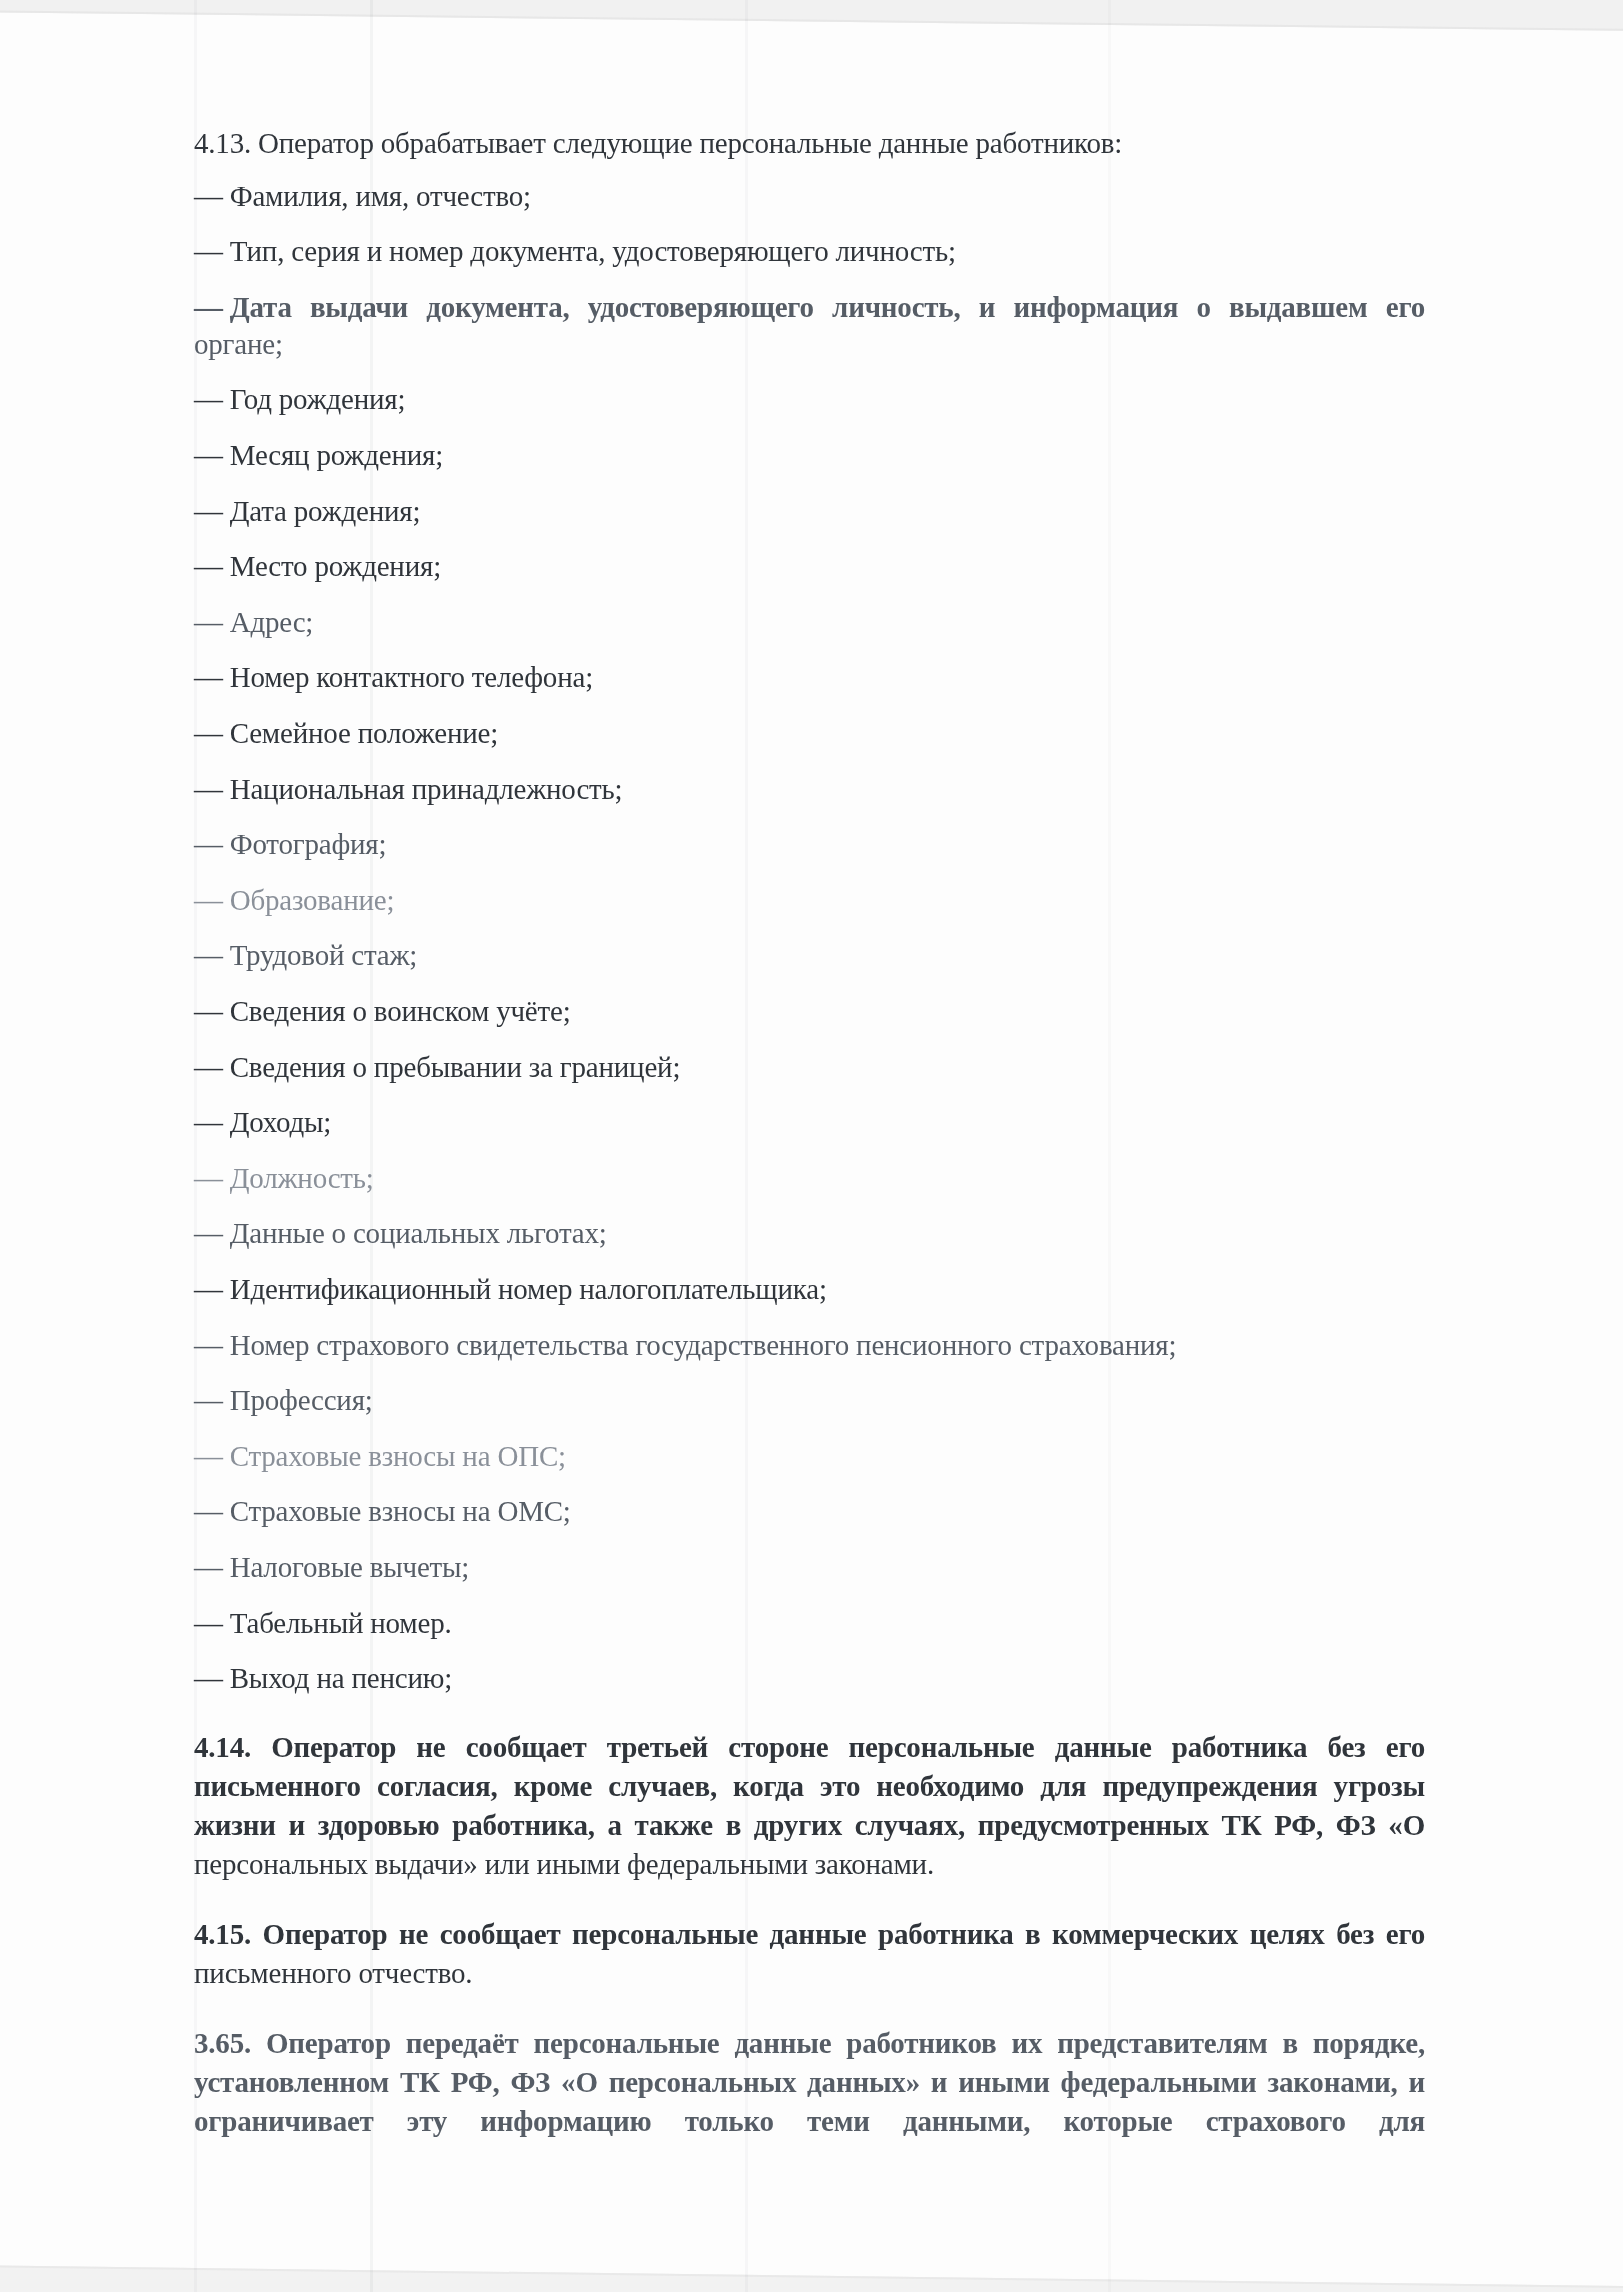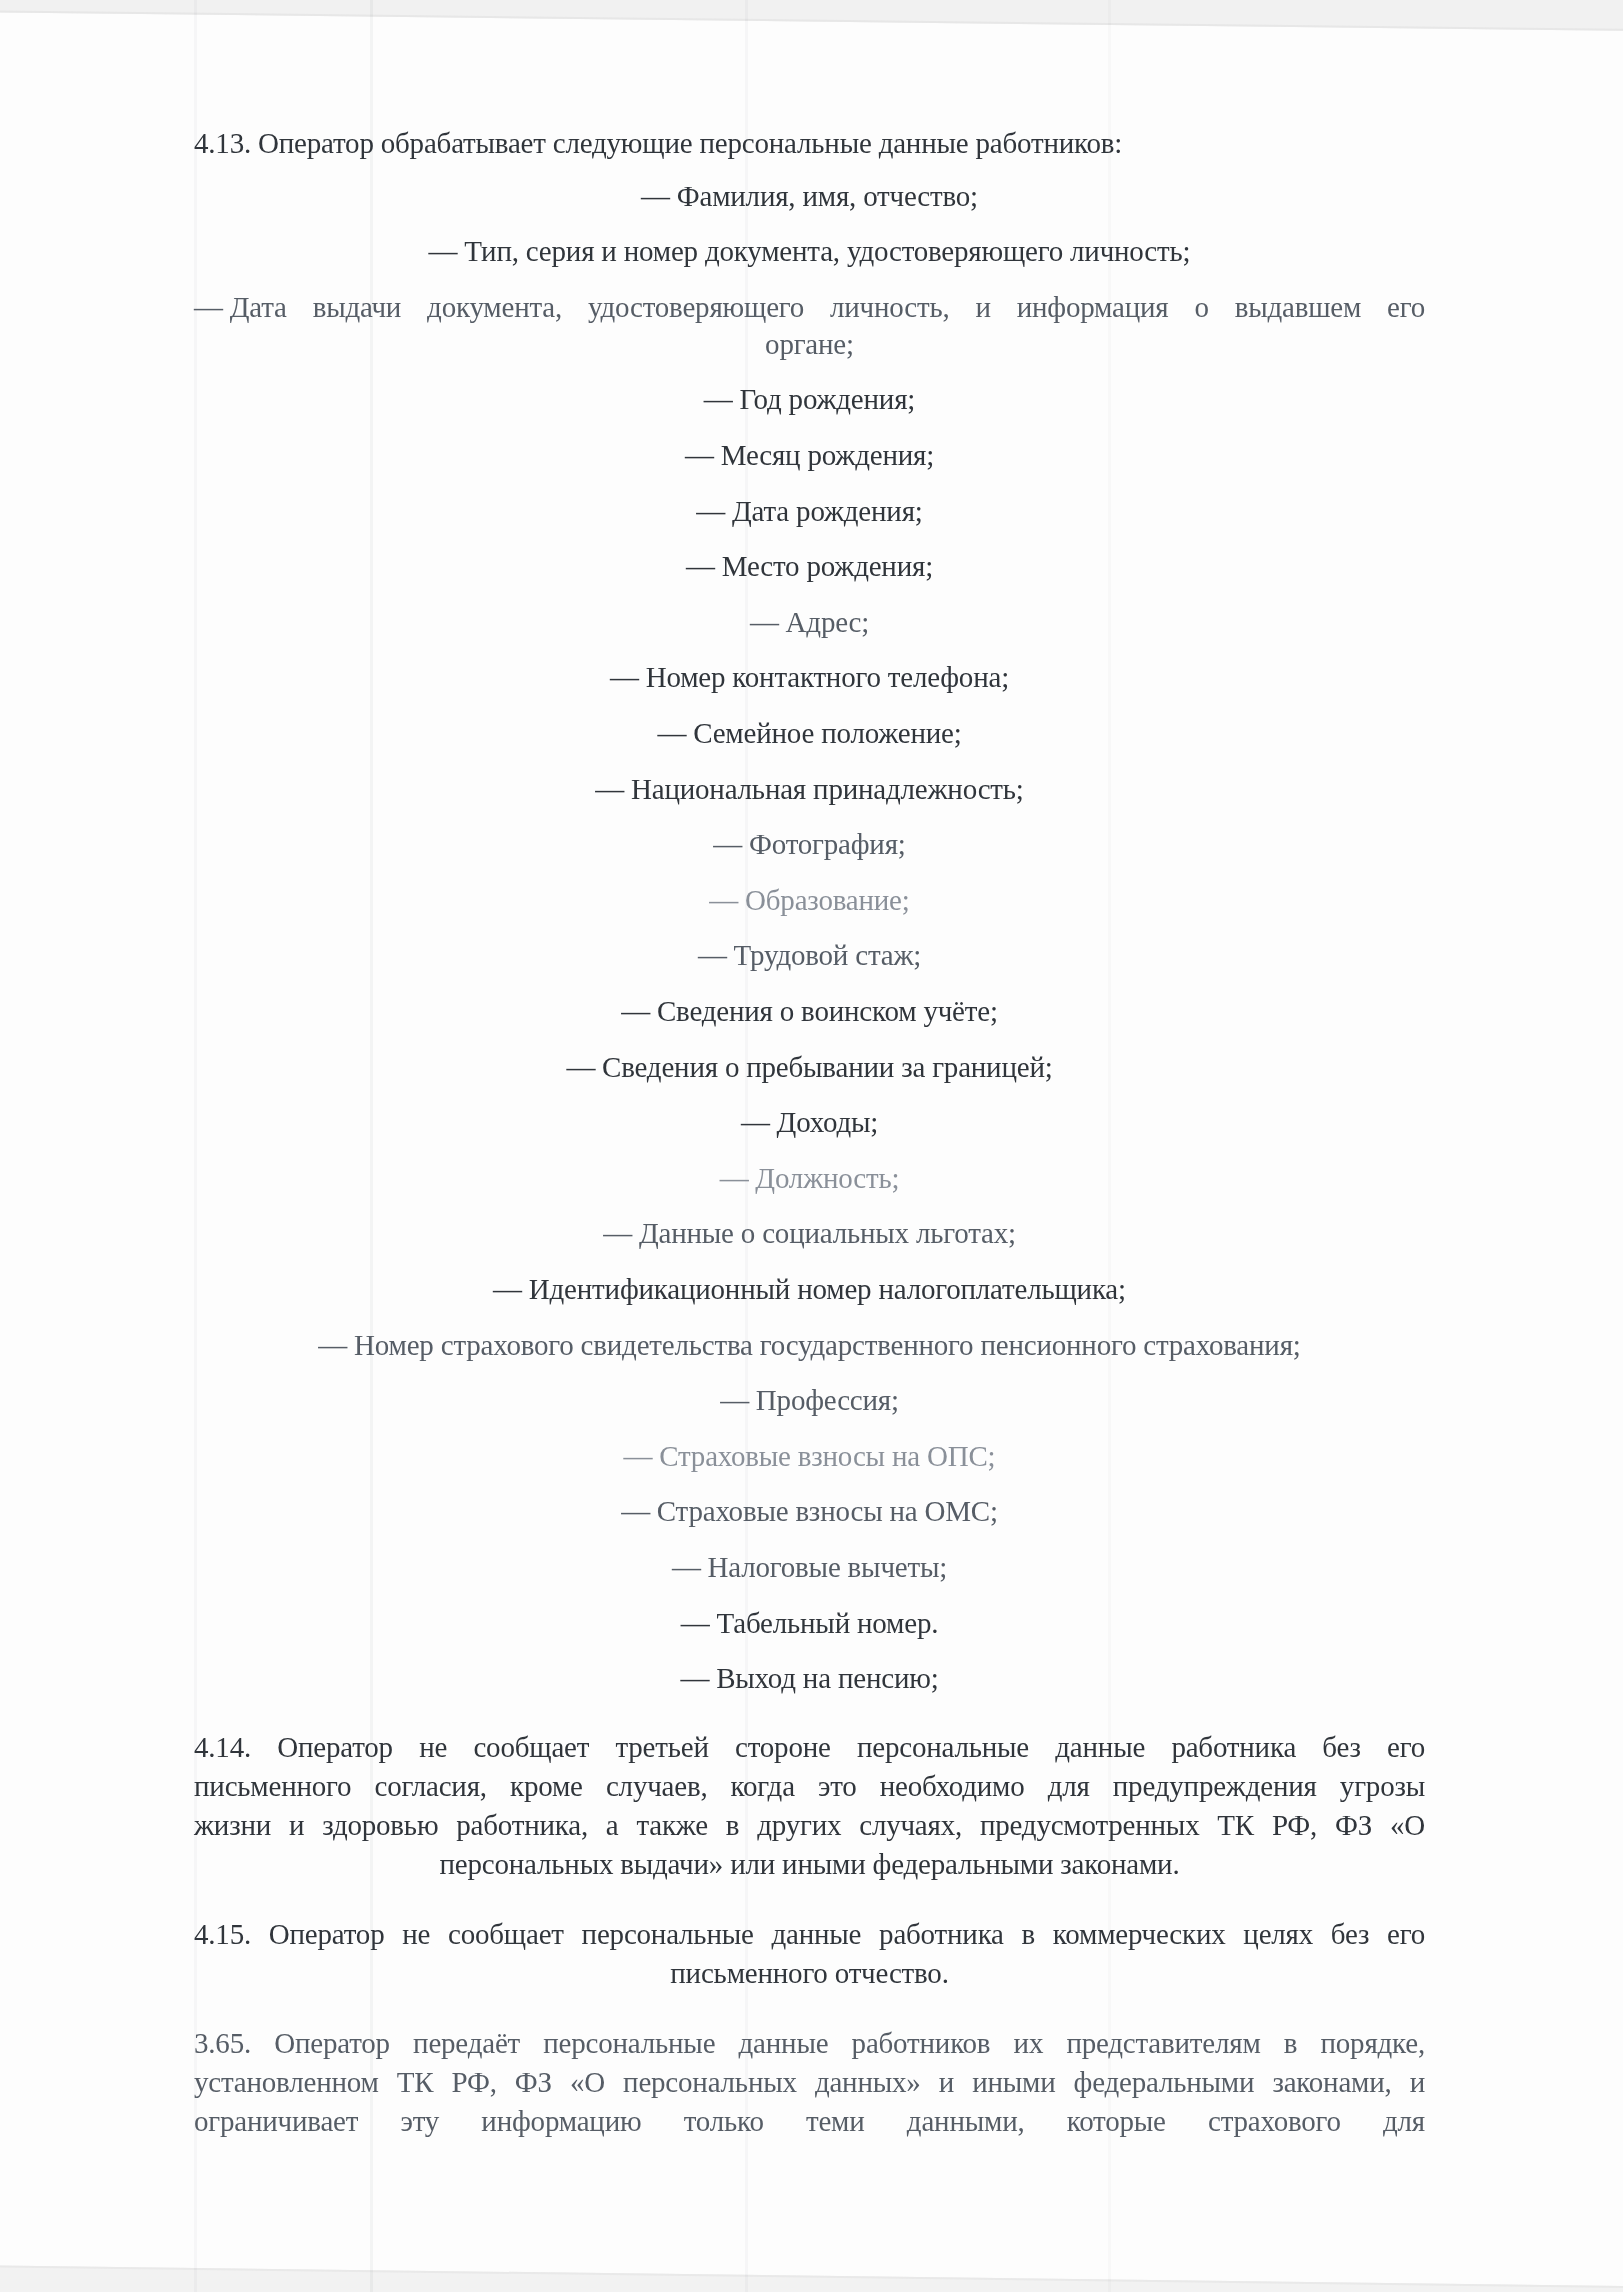--- a/index.html
+++ b/index.html
@@ -48,22 +48,22 @@
     letter-spacing: -0.2px;
     color: var(--text_dark, #30353b);
   }
   .tone-dark   { color: var(--text_dark, #30353b); }
   .tone-medium { color: var(--text_medium, #565d66); }
   .tone-light  { color: var(--text_light, #8a9099); }
   .heading { line-height: 41px; margin-bottom: 13.7px; }
   .items { }
   .item { line-height: 37px; margin-bottom: 18.6px; }
   .item .dash { margin-right: 6.9px; }
-  .line { text-align: center; }
-  .line.fill { text-align: justify; text-align-last: justify; }
+  .line { text-align: left; }
+  .line.fill { text-align: justify; text-align-last: justify; font-weight: bold; }
   .para { line-height: 39px; margin-top: 31px; }
 </style>
 </head>
 <body>
 
 <div class="page">
   <div class="artifact top-band"></div>
   <div class="artifact bottom-band"></div>
   <div class="streak s1"></div>
   <div class="streak s2"></div>

